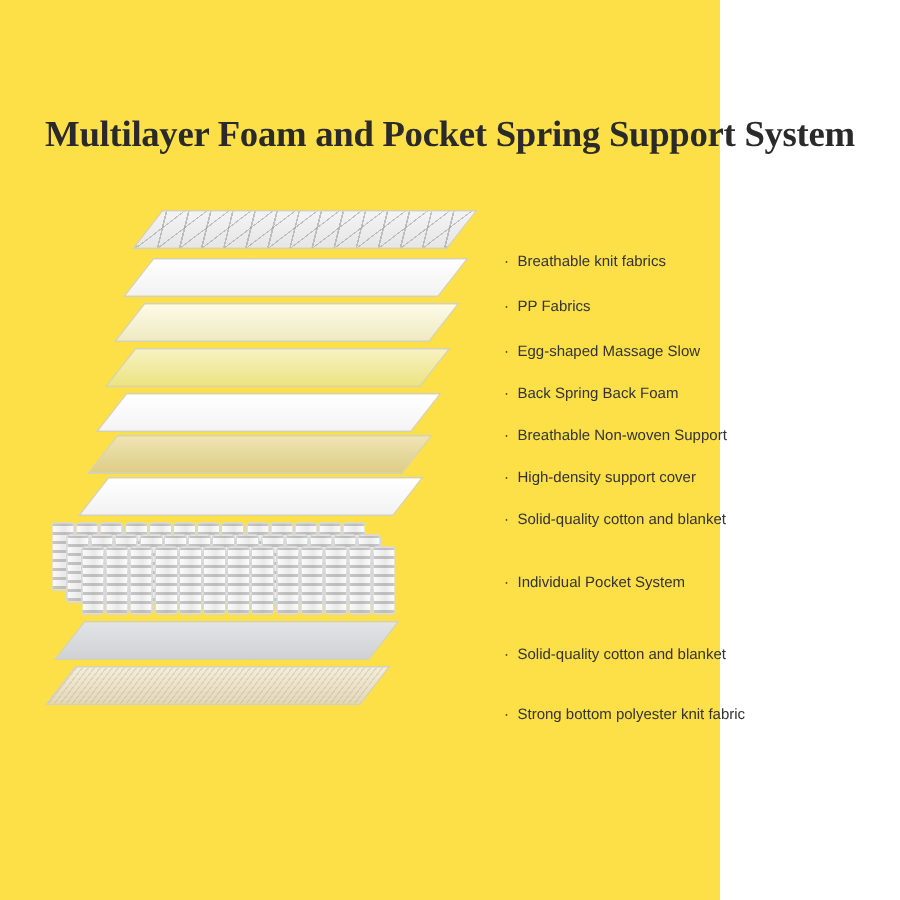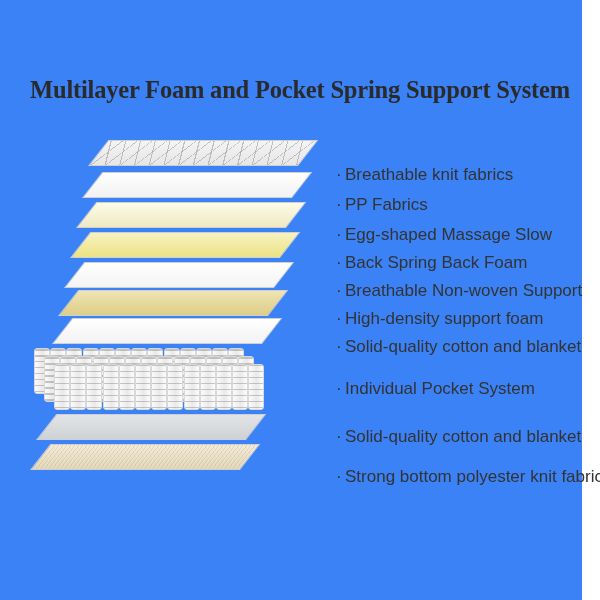--- a/index.html
+++ b/index.html
@@ -8,23 +8,23 @@
   }
   body {
     width: 600px;
     height: 600px;
     background: #ffffff;
     font-family: "Liberation Sans", sans-serif;
     overflow: hidden;
   }
   #page {
     position: relative;
-    width: 582px;
+    width: 480px;
     height: 600px;
-    background: #3b82f6;
+    background: #fde047;
     text-decoration: underline;
   }
   #title {
     position: absolute;
     left: 8px;
     top: 76px;
     width: 584px;
     text-align: center;
     font-family: "Liberation Serif", serif;
     font-size: 24.5px;
@@ -107,21 +107,21 @@
   
   #labels {
     position: absolute;
     left: 336px;
     top: 168px;
     width: 256px;
   }
   .label {
     position: absolute;
     left: 0;
-    font-size: 17px;
+    font-size: 10px;
     color: #333333;
     white-space: nowrap;
     line-height: 14px;
   }
   .label .bullet {
     display: inline-block;
     width: 9px;
     color: #333333;
   }
 </style>
@@ -231,20 +231,20 @@
     </div>
 
   </div>
 
   <div id="labels">
       <div class="label" style="top: 0px;"><span class="bullet">·</span><span>Breathable knit fabrics</span></div>
       <div class="label" style="top: 30px;"><span class="bullet">·</span><span>PP Fabrics</span></div>
       <div class="label" style="top: 60px;"><span class="bullet">·</span><span>Egg-shaped Massage Slow</span></div>
       <div class="label" style="top: 88px;"><span class="bullet">·</span><span>Back Spring Back Foam</span></div>
       <div class="label" style="top: 116px;"><span class="bullet">·</span><span>Breathable Non-woven Support</span></div>
-      <div class="label" style="top: 144px;"><span class="bullet">·</span><span>High-density support foam</span></div>
+      <div class="label" style="top: 144px;"><span class="bullet">·</span><span>High-density support cover</span></div>
       <div class="label" style="top: 172px;"><span class="bullet">·</span><span>Solid-quality cotton and blanket</span></div>
       <div class="label" style="top: 214px;"><span class="bullet">·</span><span>Individual Pocket System</span></div>
       <div class="label" style="top: 262px;"><span class="bullet">·</span><span>Solid-quality cotton and blanket</span></div>
       <div class="label" style="top: 302px;"><span class="bullet">·</span><span>Strong bottom polyester knit fabric</span></div>
     </div>
 
 </div>
 
 </body></html>

